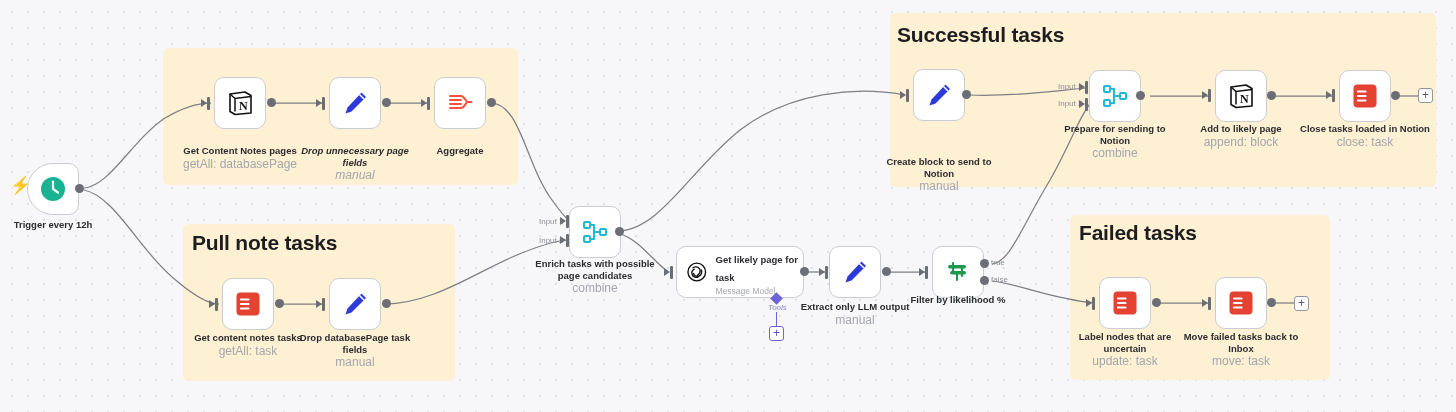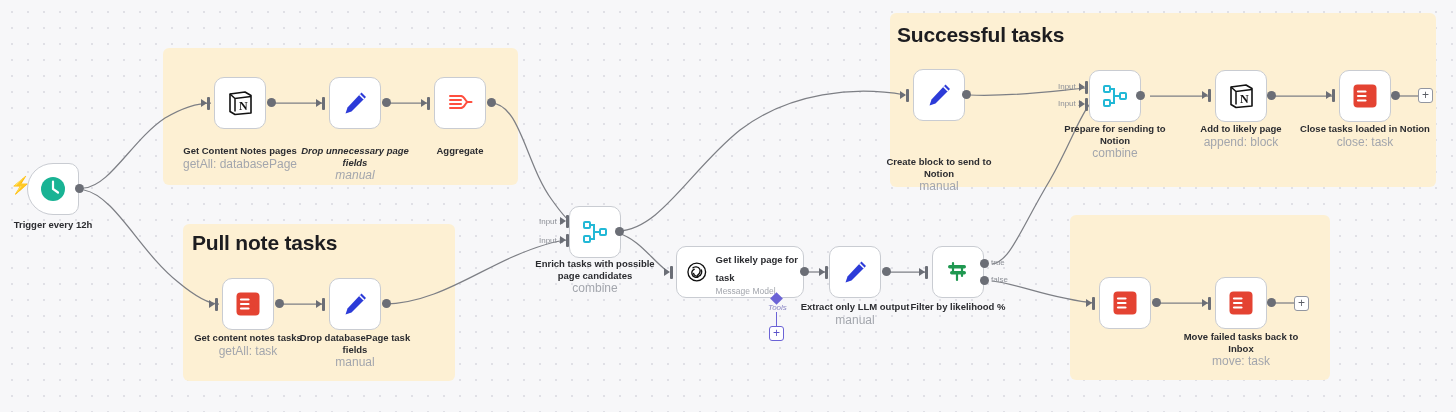--- a/index.html
+++ b/index.html
@@ -131,20 +131,21 @@
 
   <div class="group" style="left:163px; top:48px; width:355px; height:137px;"></div>
 
   <div class="group" style="left:183px; top:224px; width:272px; height:157px;"></div>
   <div class="group-title" style="left:192px; top:231px;">Pull note tasks</div>
 
   <div class="group" style="left:890px; top:13px; width:546px; height:174px;"></div>
   <div class="group-title" style="left:897px; top:23px;">Successful tasks</div>
 
   <div class="group" style="left:1070px; top:215px; width:260px; height:165px;"></div>
+  <div class="group-title" style="left:1079px; top:221px;">Failed tasks</div>
 
   <svg id="edges" viewBox="0 0 1456 412">
 
     <path d="M84,188 C110,186 132,140 165,118 C185,106 200,103 211,103"></path>
 
     <path d="M84,190 C115,196 140,252 178,282 C196,297 210,304 219,304"></path>
 
     <path d="M272,103 L325,103"></path>
     <path d="M384,103 L430,103"></path>
 
@@ -349,21 +350,21 @@
         <path d="M9 5 L9 12.4"></path>
           <path d="M18 9 L18 18"></path>
           <path d="M13 16.4 L13 22"></path>
       </g>
     </svg>
   </div>
   <div class="port-out" style="left:980px; top:259px;"></div>
   <div class="port-label" style="left:991px; top:258px;">true</div>
   <div class="port-out" style="left:980px; top:276px;"></div>
   <div class="port-label" style="left:991px; top:275px;">false</div>
-  <div class="node-caption" style="left:893px; top:301px;">
+  <div class="node-caption" style="left:893px; top:294px;">
     <span>Filter by likelihood %</span>
   </div>
 
   <div class="port-in-bar" style="left:906px; top:89px;"></div>
   <div class="port-in" style="left:900px; top:91px;"></div>
   <div class="node" style="left:913px; top:69px;">
     <svg class="icon" viewBox="0 0 28 28">
       <path d="M20.5 3.5 L25 8 L10.5 22.5 L4.5 24.5 L6.5 18.5 Z" fill="#2c3bd8"></path>
       <path d="M18.5 5.5 L23 10" stroke="#fff" stroke-width="1.5"></path>
     </svg>
@@ -447,20 +448,24 @@
           <path d="M6 17.5 L13.5 17.5"></path>
       </g>
       <g fill="#e44332">
         <path d="M13 6.5 L20 6.5 L20 11 Z"></path>
           <path d="M13 11 L20 11 L20 15.5 Z"></path>
           <path d="M13 15.5 L20 15.5 L20 20 Z"></path>
       </g>
     </svg>
   </div>
   <div class="port-out" style="left:1152px; top:298px;"></div>
+  <div class="node-caption" style="left:1060px; top:331px;">
+    <span>Label nodes that are uncertain</span>
+    <span class="node-sub">update: task</span>
+  </div>
 
   <div class="port-in-bar" style="left:1208px; top:297px;"></div>
   <div class="port-in" style="left:1202px; top:299px;"></div>
   <div class="node" style="left:1215px; top:277px;">
     <svg class="icon-sm" viewBox="0 0 26 26">
       <rect x="1.5" y="1.5" width="23" height="23" rx="4" fill="#e44332"></rect>
       <g stroke="#fff" stroke-width="2.2" stroke-linecap="round" fill="none">
         <path d="M6 8.5 L13.5 8.5"></path>
           <path d="M6 13 L13.5 13"></path>
           <path d="M6 17.5 L13.5 17.5"></path>

